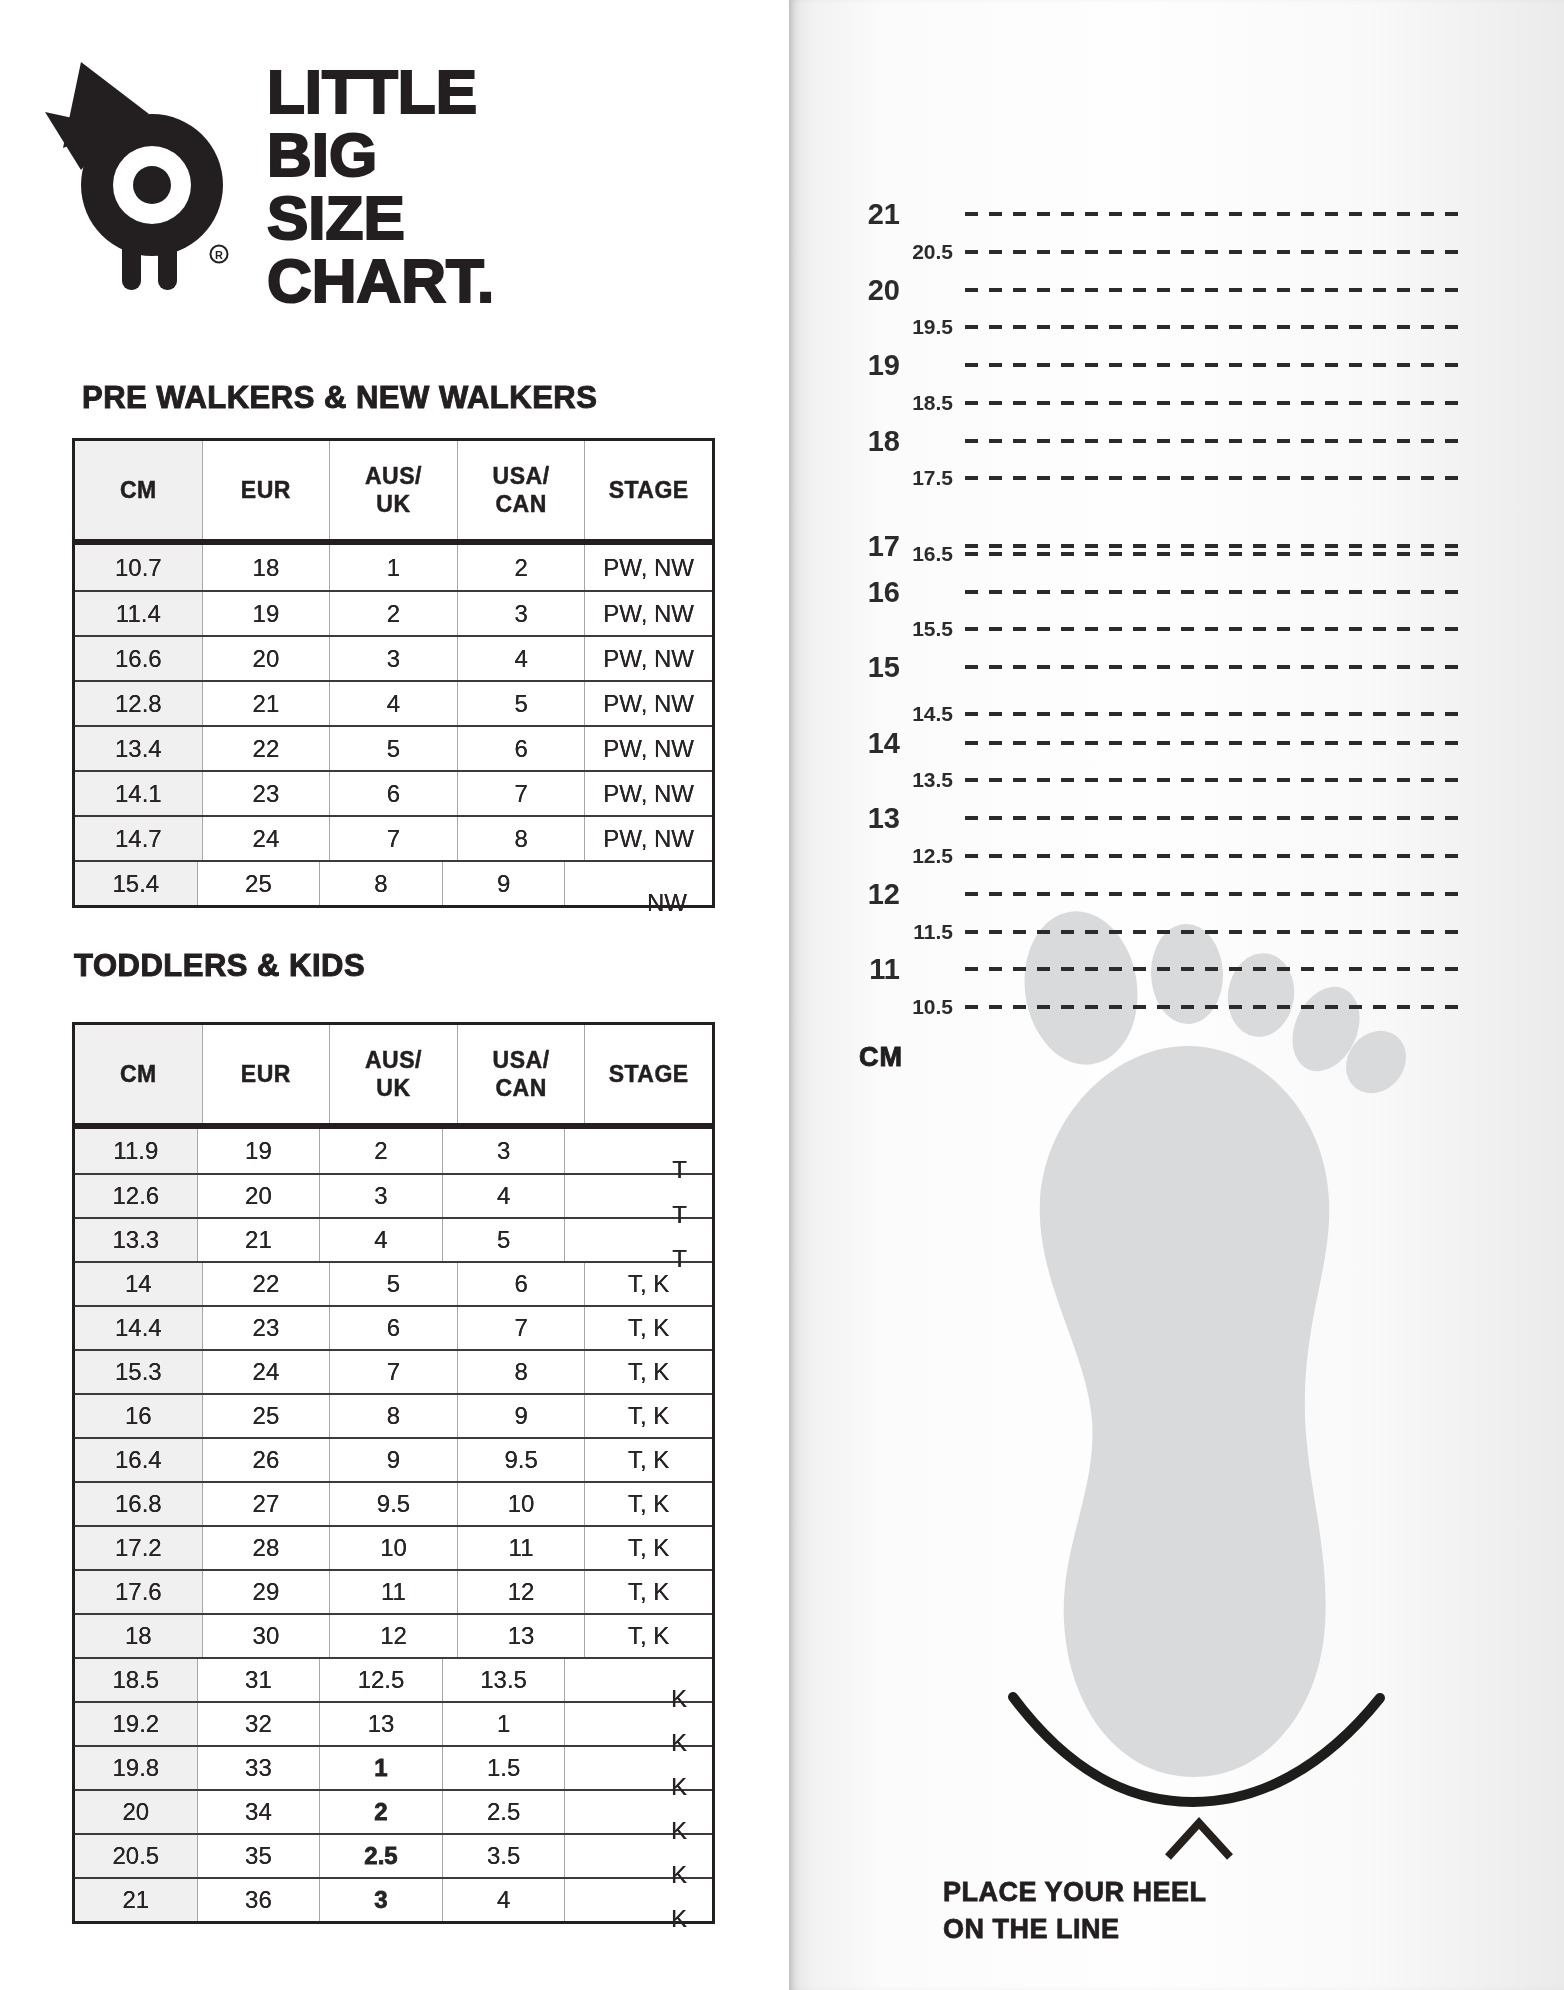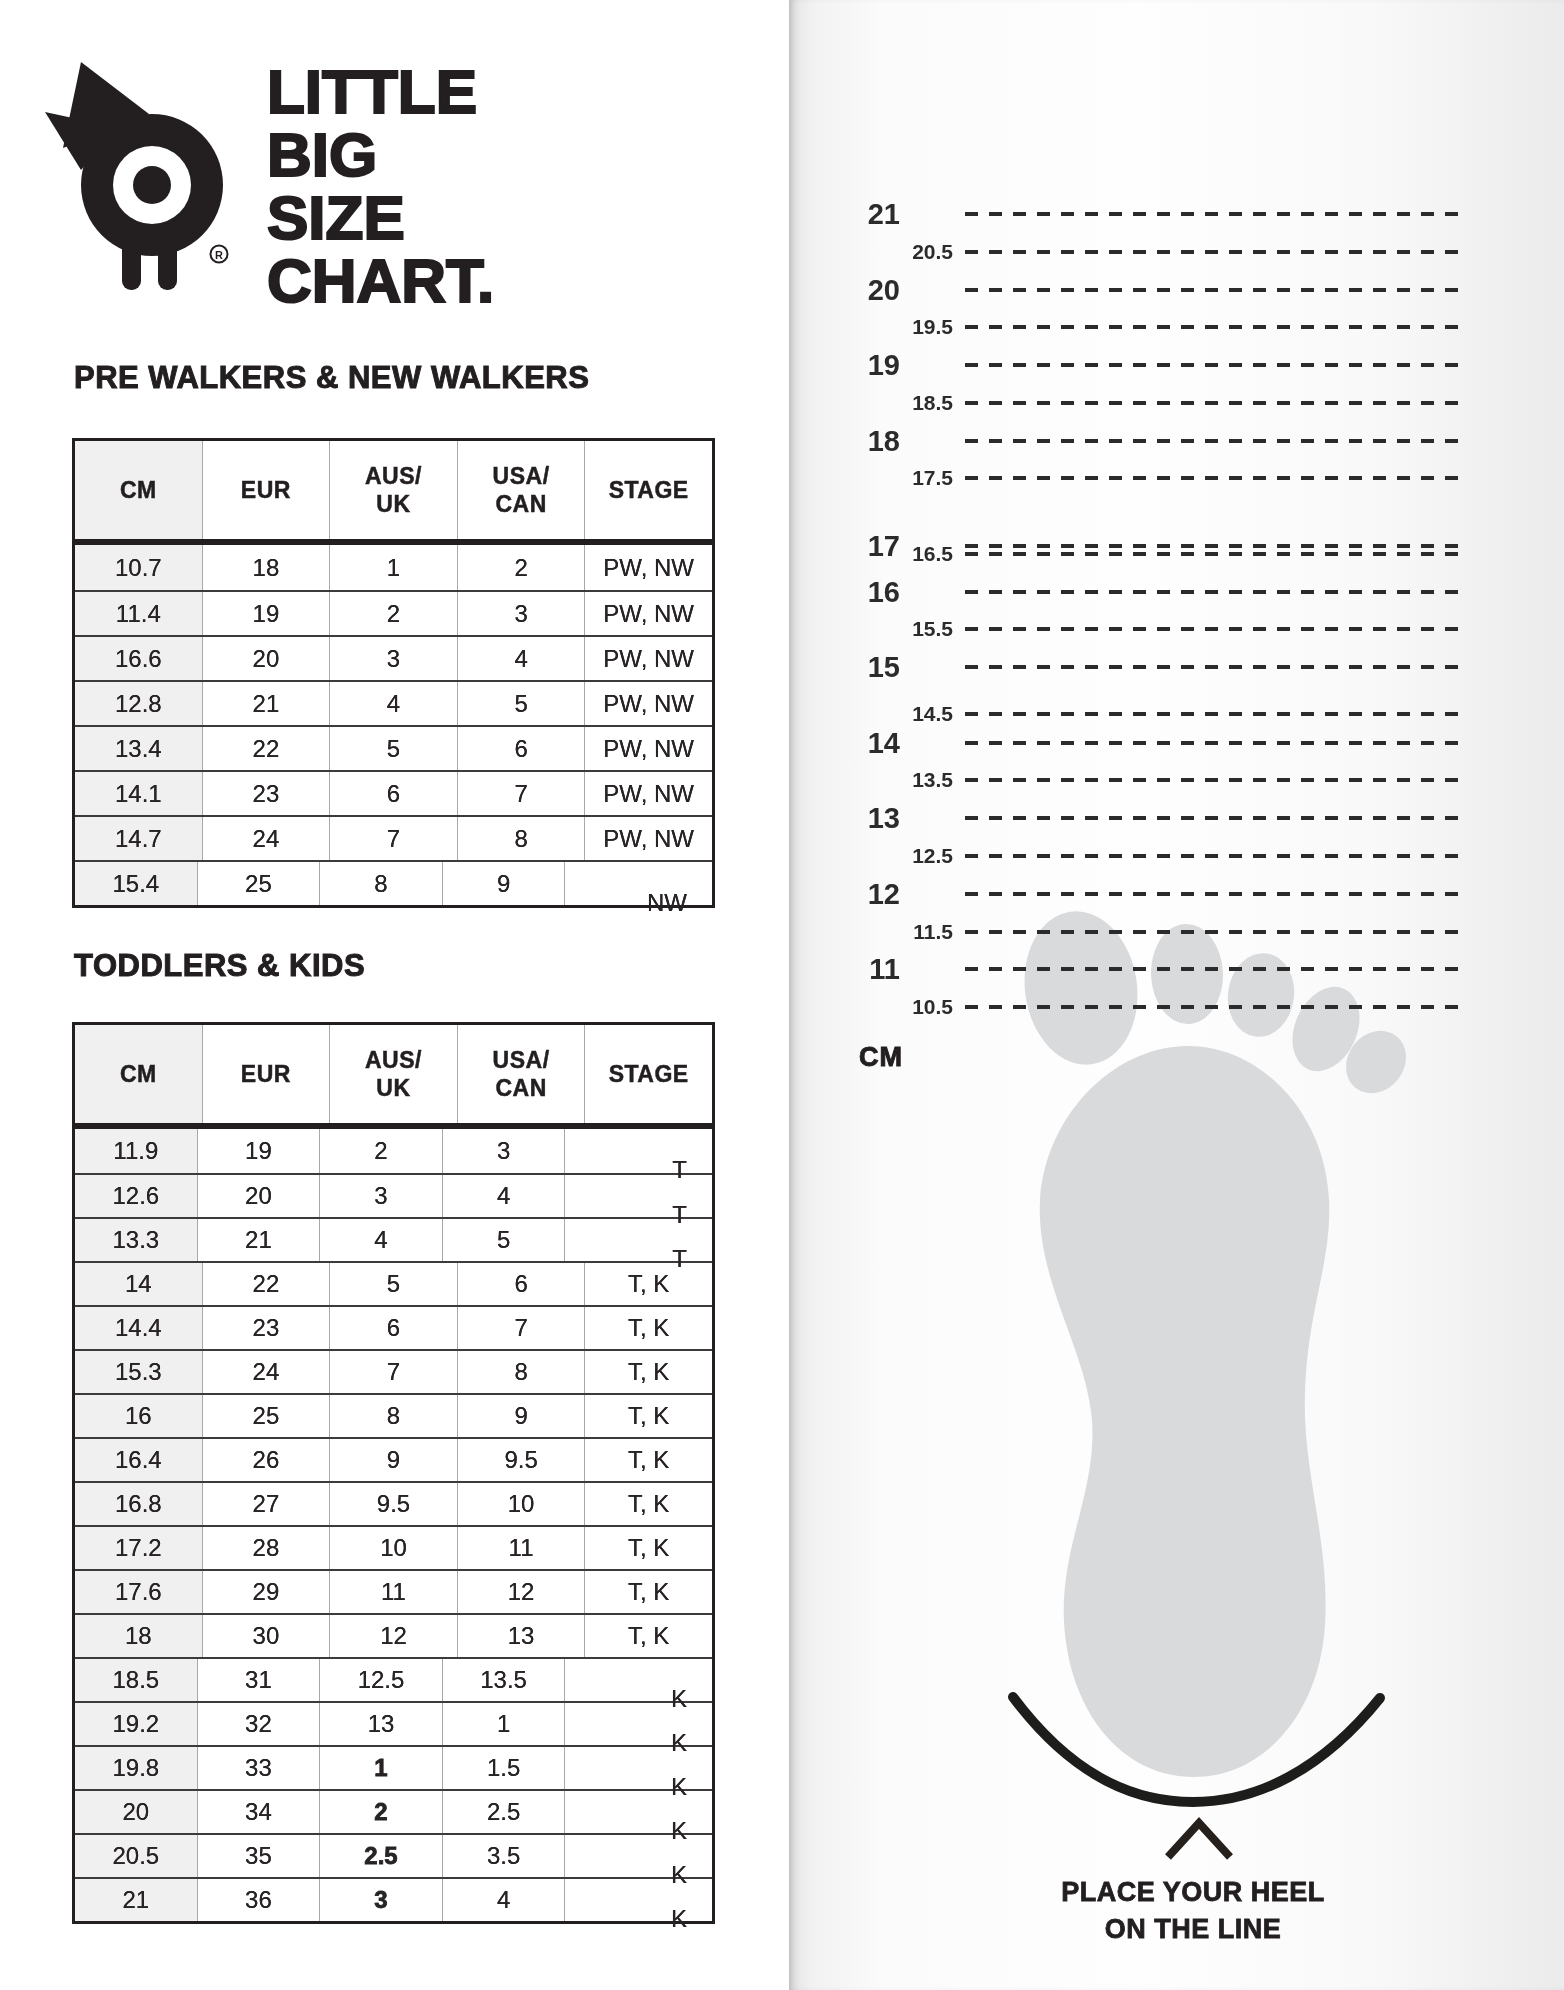--- a/index.html
+++ b/index.html
@@ -9,21 +9,21 @@
 
   
   .logo{position:absolute;left:45px;top:52px;width:560px;height:270px;}
   .logo svg{position:absolute;left:0;top:0;}
   .wordmark{position:absolute;left:222px;top:8px;font-size:62px;line-height:63px;
             font-weight:700;letter-spacing:0px;-webkit-text-stroke:2.2px #231f20;}
 
   
   .section-title{position:absolute;left:74px;font-size:31px;font-weight:700;
                  letter-spacing:.5px;-webkit-text-stroke:1px #231f20;}
-  #title1{top:360px;}
+  #title1{top:380px;margin-left:8px;}
   #title2{top:948px;}
 
   
   .tbl{position:absolute;left:72px;width:643px;border:3px solid #231f20;
        box-sizing:border-box;background:#fff;}
   #tbl1{top:438px;}
   #tbl2{top:1022px;}
   .hrow{display:flex;height:98px;border-bottom:6px solid #231f20;box-sizing:content-box;}
   .hcell{flex:1 1 0;display:flex;flex-direction:column;align-items:center;justify-content:center;
          font-size:23px;font-weight:700;letter-spacing:.5px;line-height:28px;
@@ -48,21 +48,21 @@
       box-shadow:inset 7px 0 9px -5px rgba(0,0,0,.22);}
   .foot-svg{position:absolute;left:0;top:0;}
   .ruler-line{position:absolute;left:0;right:0;height:36px;}
   .ruler-line .lbl{position:absolute;top:0;height:36px;line-height:36px;color:#2b2b2b;}
   .ruler-line.major .lbl{right:664px;font-size:29px;font-weight:700;}
   .ruler-line.minor .lbl{right:611px;font-size:21px;font-weight:700;}
   .ruler-line .dash{position:absolute;left:176px;width:502px;top:16px;height:4px;
       background:repeating-linear-gradient(90deg,#2b2b2b 0 13px,transparent 13px 24px);}
   .cm-label{position:absolute;left:70px;top:1042px;font-size:27px;font-weight:700;
       letter-spacing:1px;-webkit-text-stroke:1px #231f20;}
-  .heel-text{position:absolute;left:154px;width:500px;top:1874px;text-align:center;
+  .heel-text{position:absolute;left:154px;width:500px;top:1874px;
       font-size:27px;font-weight:700;line-height:37px;letter-spacing:.5px;
       -webkit-text-stroke:.8px #231f20;}
 </style>
 </head>
 <body>
 
 <div class="page">
 
   <div class="logo">
     <svg width="200" height="245" viewBox="0 0 200 245">

